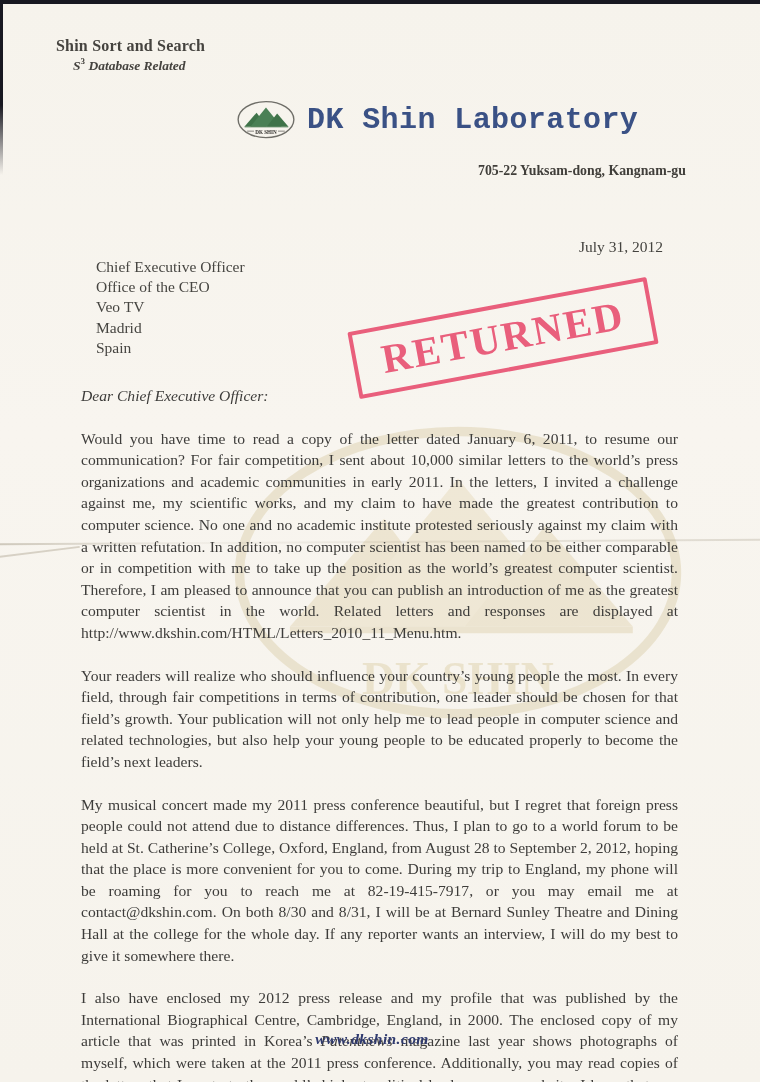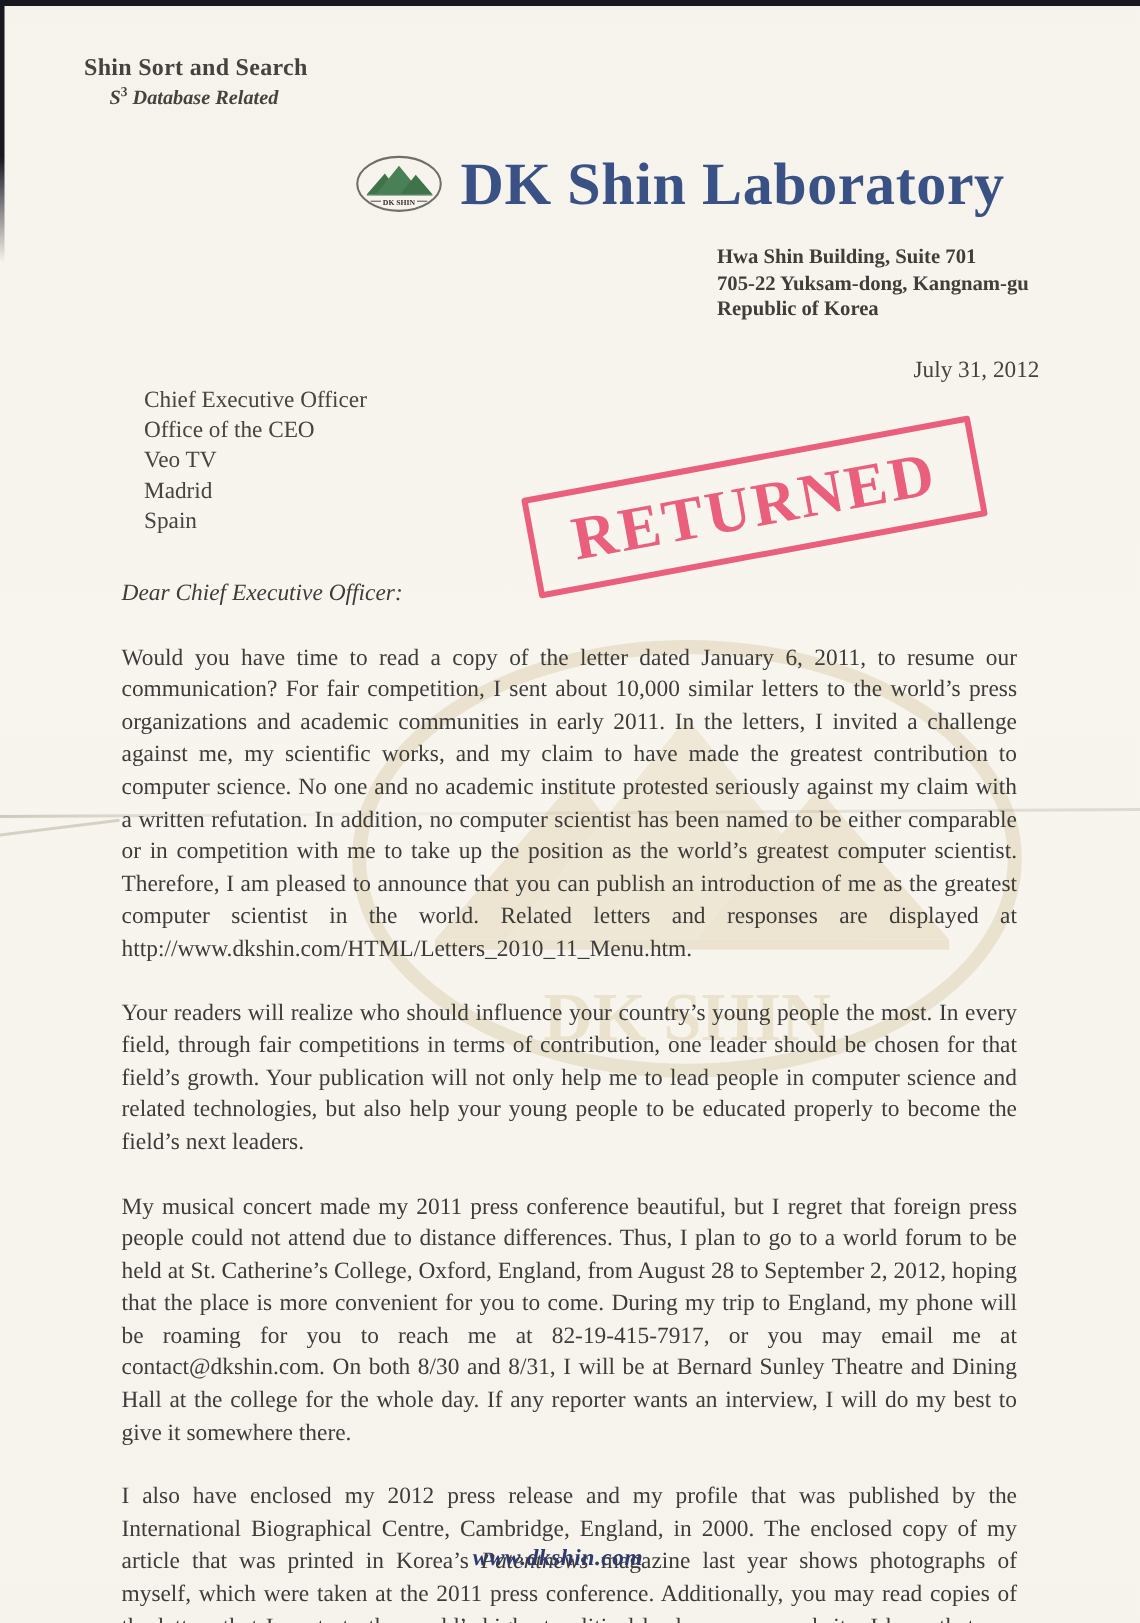--- a/index.html
+++ b/index.html
@@ -28,26 +28,26 @@
   
   .letterhead-small { position:absolute; left:56px; top:37px; color:#45433f; }
   .company-name { font-weight:bold; font-size:16px; letter-spacing:.2px;text-align:right; }
   .system-line { margin-left:17px; font-style:italic; font-weight:bold; font-size:13.5px; margin-top:1px; }
   .system-line sup { font-size:9px; font-style:normal; }
 
   
   .lab-header { position:absolute; left:236px; top:99px; display:flex; align-items:center; gap:11px; }
   .logo { width:60px; height:42px; display:inline-block; }
   .logo svg { width:60px; height:42px; display:block; }
-  .lab-title { font-size:40px; font-weight:bold; color:#3a5185; margin:0; letter-spacing:.4px; white-space:nowrap; }
+  .lab-title { font-size:30px; font-weight:bold; color:#3a5185; margin:0; letter-spacing:.4px; white-space:nowrap;font-family:Liberation Mono, monospace; }
 
   
   .address-block { position:absolute; left:478px; top:162px; font-weight:bold; font-size:13.8px; line-height:17.5px; color:#403e3a; }
 
-  .date { position:absolute; left:609px; top:238px; font-size:15.5px; color:#44433f; }
+  .date { position:absolute; left:579px; top:238px; font-size:15.5px; color:#44433f; }
 
   .recipient { position:absolute; left:96px; top:257px; font-size:15.5px; line-height:20.2px; color:#464541; }
 
   
   .stamp {
     position:absolute; left:351px; top:304px; width:296px; height:60px;
     border:4px solid #e84f70; border-radius:2px;
     color:#e84f70; transform:rotate(-10.5deg);
     font-size:41px; font-weight:bold; text-align:center; line-height:58px;
     letter-spacing:2px; opacity:.9; font-family:"Liberation Serif", serif;
@@ -104,23 +104,21 @@
         <line x1="10" y1="31.5" x2="61" y2="31.5" stroke="#3f7349" stroke-width="1"></line>
         <line x1="13" y1="36.5" x2="21" y2="36.5" stroke="#55534e" stroke-width="0.8"></line>
         <line x1="49" y1="36.5" x2="57" y2="36.5" stroke="#55534e" stroke-width="0.8"></line>
         <text x="35" y="39.5" text-anchor="middle" font-size="6" font-weight="bold" fill="#2e2c29">DK SHIN</text>
       </svg>
     </span>
     <h1 class="lab-title">DK Shin Laboratory</h1>
   </div>
 
   <div class="address-block">
-    <div>Hwa Shin Building, Suite 701</div>
     <div>705-22 Yuksam-dong, Kangnam-gu</div>
-    <div>Republic of Korea</div>
   </div>
 
   <div class="date">July 31, 2012</div>
 
   <div class="recipient">
     <div>Chief Executive Officer</div>
     <div>Office of the CEO</div>
     <div>Veo TV</div>
     <div>Madrid</div>
     <div>Spain</div>

